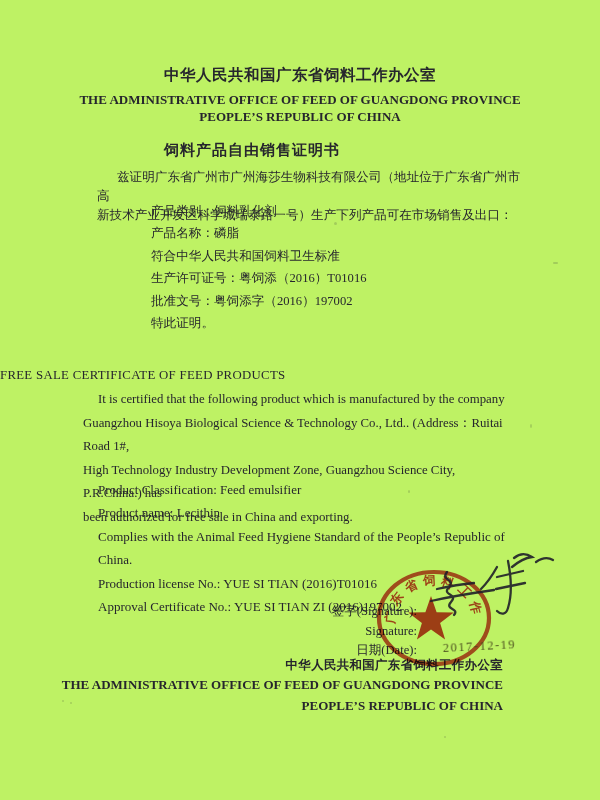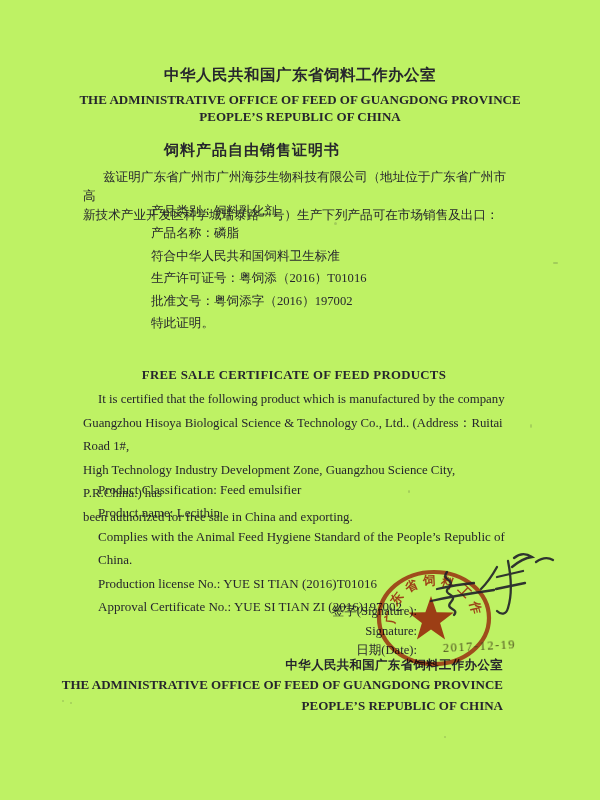--- a/index.html
+++ b/index.html
@@ -11,26 +11,26 @@
   }
   .abs{position:absolute;}
   
   .hdr{left:0;top:64px;width:600px;text-align:center;}
   .hdr-cn{font-size:15.5px;font-weight:bold;line-height:22px;letter-spacing:.5px;}
   .hdr-en{font-size:13px;font-weight:bold;line-height:17px;margin-top:0;}
   .hdr-en.first{margin-top:5px;}
   
   .cn-title{left:0;top:140px;width:504px;text-align:center;font-size:15px;font-weight:bold;line-height:20px;letter-spacing:1px;}
   
-  .cn-para{left:83px;top:168px;width:426px;font-size:12.6px;line-height:19px;}
+  .cn-para{left:97px;top:168px;width:426px;font-size:12.6px;line-height:19px;}
   .cn-para .indent{text-indent:20px;}
   
   .cn-lines{left:103px;top:200px;width:420px;font-size:12.6px;line-height:22.4px;margin-left:48px;}
   
-  .en-title{left:0;top:366px;width:588px;text-align:center;font-size:12.8px;font-weight:bold;line-height:18px;letter-spacing:.3px;}
+  .en-title{left:0;top:366px;width:588px;font-size:12.8px;font-weight:normal;line-height:18px;letter-spacing:.3px;}
   
   .en-para{left:83px;top:388px;width:432px;font-size:12.8px;line-height:23.6px;}
   .en-para .indent{text-indent:15px;}
   
   .en-lines{left:98px;top:478px;width:430px;font-size:13px;line-height:23.4px;}
   
   .sign-block{right:183px;top:602px;text-align:right;font-size:12.6px;line-height:19.6px;}
   
   .footer-block{right:97px;top:656px;text-align:right;}
   .footer-cn{font-size:12.4px;font-weight:bold;line-height:18px;letter-spacing:.4px;}

